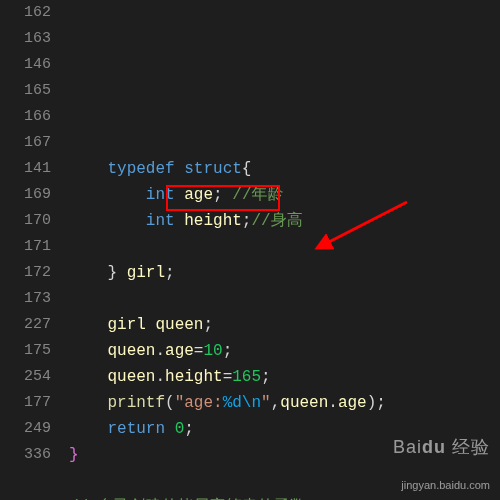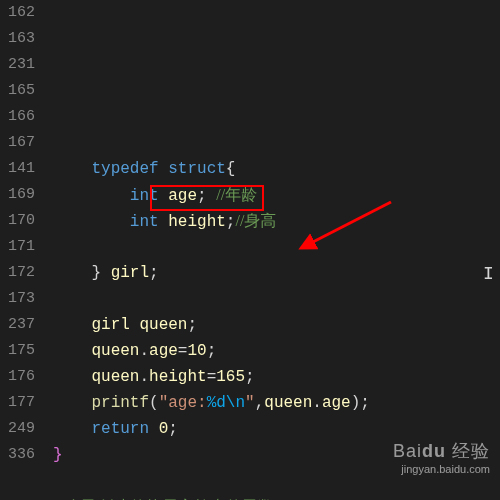--- a/index.html
+++ b/index.html
@@ -9,20 +9,21 @@
     font-family: Consolas, 'Courier New', monospace;
     font-size: 16px;
     overflow: hidden;
     width: 500px;
     height: 500px;
     position: relative;
   }
   .editor {
     display: flex;
     height: 356px;
+    margin-left: 16px;
   }
   .gutter {
     background: #1e1e1e;
     color: #858585;
     text-align: right;
     padding-right: 18px;
     padding-left: 8px;
     user-select: none;
     line-height: 26px;
     font-size: 15px;
@@ -31,74 +32,74 @@
     flex: 1;
     line-height: 26px;
     white-space: pre;
     color: #d4d4d4;
     position: relative;
   }
   .line { height: 26px; }
   .kw { color: #569cd6; }
   .type { color: #569cd6; }
   .ident { color: #fef9c3; }
-  .num { color: #fef9c3; }
+  .num { color: #22c55e; }
   .str { color: #ce9178; }
   .esc { color: #0ea5e9; }
-  .comment { color: #6a9955; font-family: Liberation Serif, serif; }
+  .comment { color: #6a9955; }
   .fn { color: #dcdcaa; }
   .punc { color: #d4d4d4; }
   .brace { color: #da70d6; }
   .highlight-box {
     position: absolute;
     border: 2px solid #ff0000;
     pointer-events: none;
   }
   .arrow {
     position: absolute;
     pointer-events: none;
   }
   .cursor-ibeam {
     position: absolute;
     color: #d4d4d4;
     font-size: 18px;
   }
   .watermark {
     position: absolute;
     right: 10px;
-    bottom: 24px;
+    bottom: 8px;
     color: rgba(255,255,255,0.55);
     font-family: Arial, sans-serif;
     text-align: right;
     line-height: 1.2;
   }
   .watermark .l1 { font-size: 18px; letter-spacing:1px;}
   .watermark .l1 b { font-weight: bold; }
-  .watermark .l2 { font-size: 11px; }
+  .watermark .l2 { font-size: 11px; margin-top: 20px; }
 </style>
 </head>
 <body>
 
 <div class="editor">
   <div class="gutter" id="gutter">
       <div class="line">162</div>
       <div class="line">163</div>
-      <div class="line">231</div>
+      <div class="line">146</div>
       <div class="line">165</div>
       <div class="line">166</div>
       <div class="line">167</div>
       <div class="line">141</div>
       <div class="line">169</div>
       <div class="line">170</div>
       <div class="line">171</div>
       <div class="line">172</div>
       <div class="line">173</div>
-      <div class="line">237</div>
+      <div class="line">227</div>
       <div class="line">175</div>
-      <div class="line">176</div>
+      <div class="line">254</div>
       <div class="line">177</div>
       <div class="line">249</div>
       <div class="line">336</div>
     </div>
   <div class="code" id="code">
     <div class="highlight-box" id="hbox" style="top: 185px; left: 97px; width: 110px; height: 22px;"></div>
     <svg class="arrow" id="arrow" width="500" height="500">
       <defs>
         <marker id="ahead" markerWidth="10" markerHeight="10" refX="2" refY="3" orient="auto">
           <polygon points="0 0, 6 3, 0 6" fill="#ff0000"></polygon>

